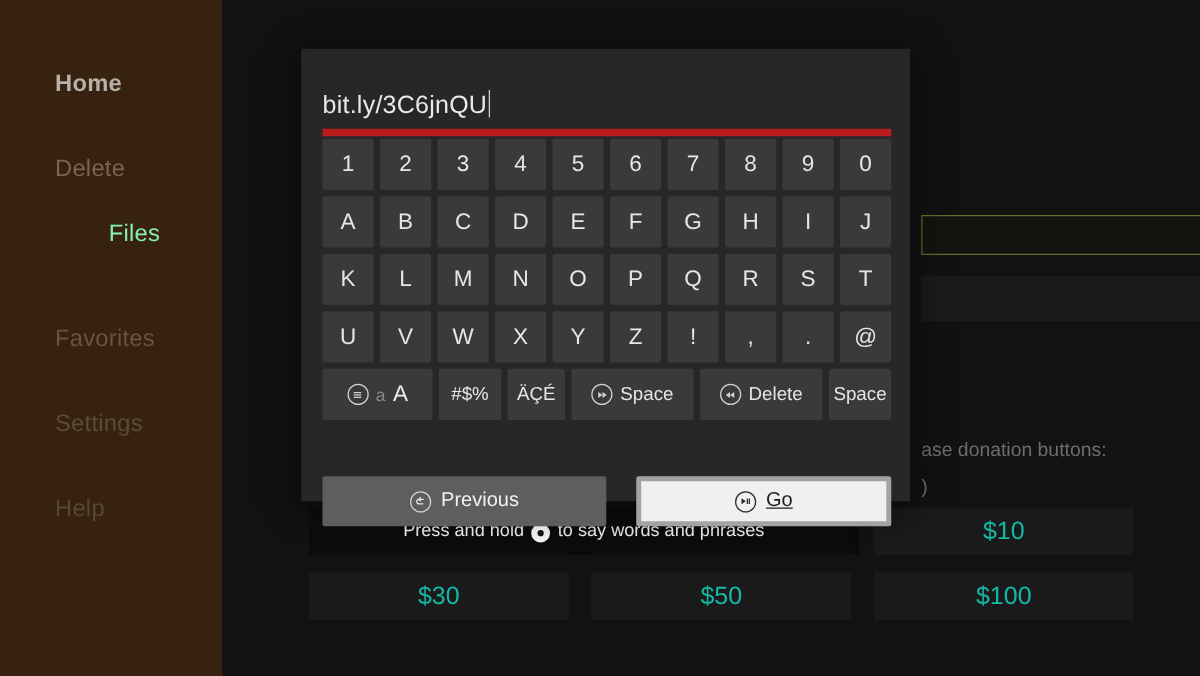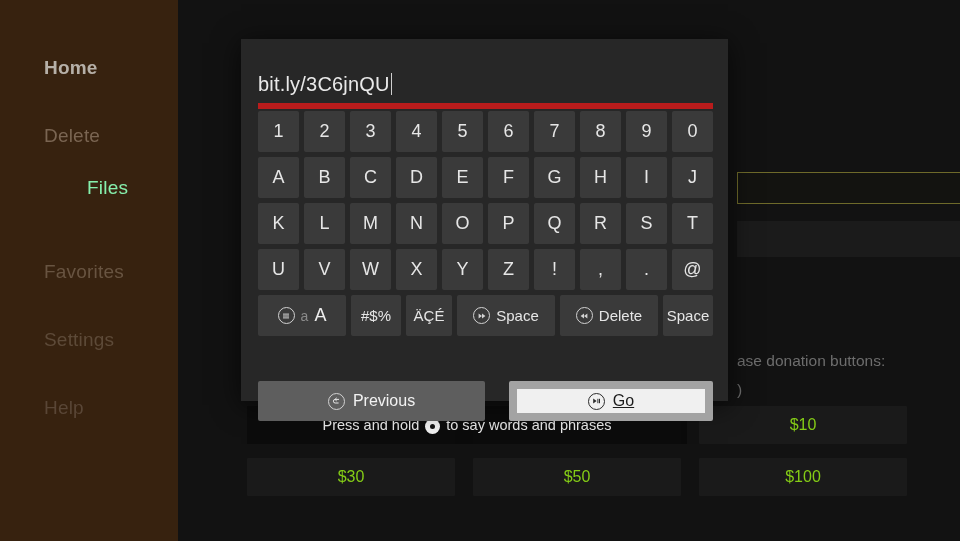--- a/index.html
+++ b/index.html
@@ -64,22 +64,22 @@
     position: absolute;
     left: 559px; top: 221px;
     width: 352px; height: 36px;
     background: #1b1b1b;
   }
 
   
   .donate-btn {
     position: absolute;
     background: #1a1a1a;
-    color: #84cc16;
-    font-size: 16px;
+    color: #14b8a6;
+    font-size: 20px;
     display: flex;
     align-items: center;
     justify-content: center;
     border-radius: 1px;
   }
 
   
   #voice-hint {
     position: absolute;
     left: 247px; top: 406px;
@@ -227,21 +227,21 @@
   #btn-go {
     flex: 1 1 auto;
     height: 40px;
     background: #f0f0f0;
     color: #1c1c1c;
     font-size: 16px;
     display: flex;
     align-items: center;
     justify-content: center;
     gap: 8px;
-    border: 8px solid #a3a3a3;
+    border: 4px solid #a3a3a3;
     box-sizing: border-box;
     border-radius: 2px;
     text-decoration: underline;
   }
   #btn-go .circ { border-color: #2a2a2a; }
 </style>
 </head>
 <body>
 
 <div id="app-root">

